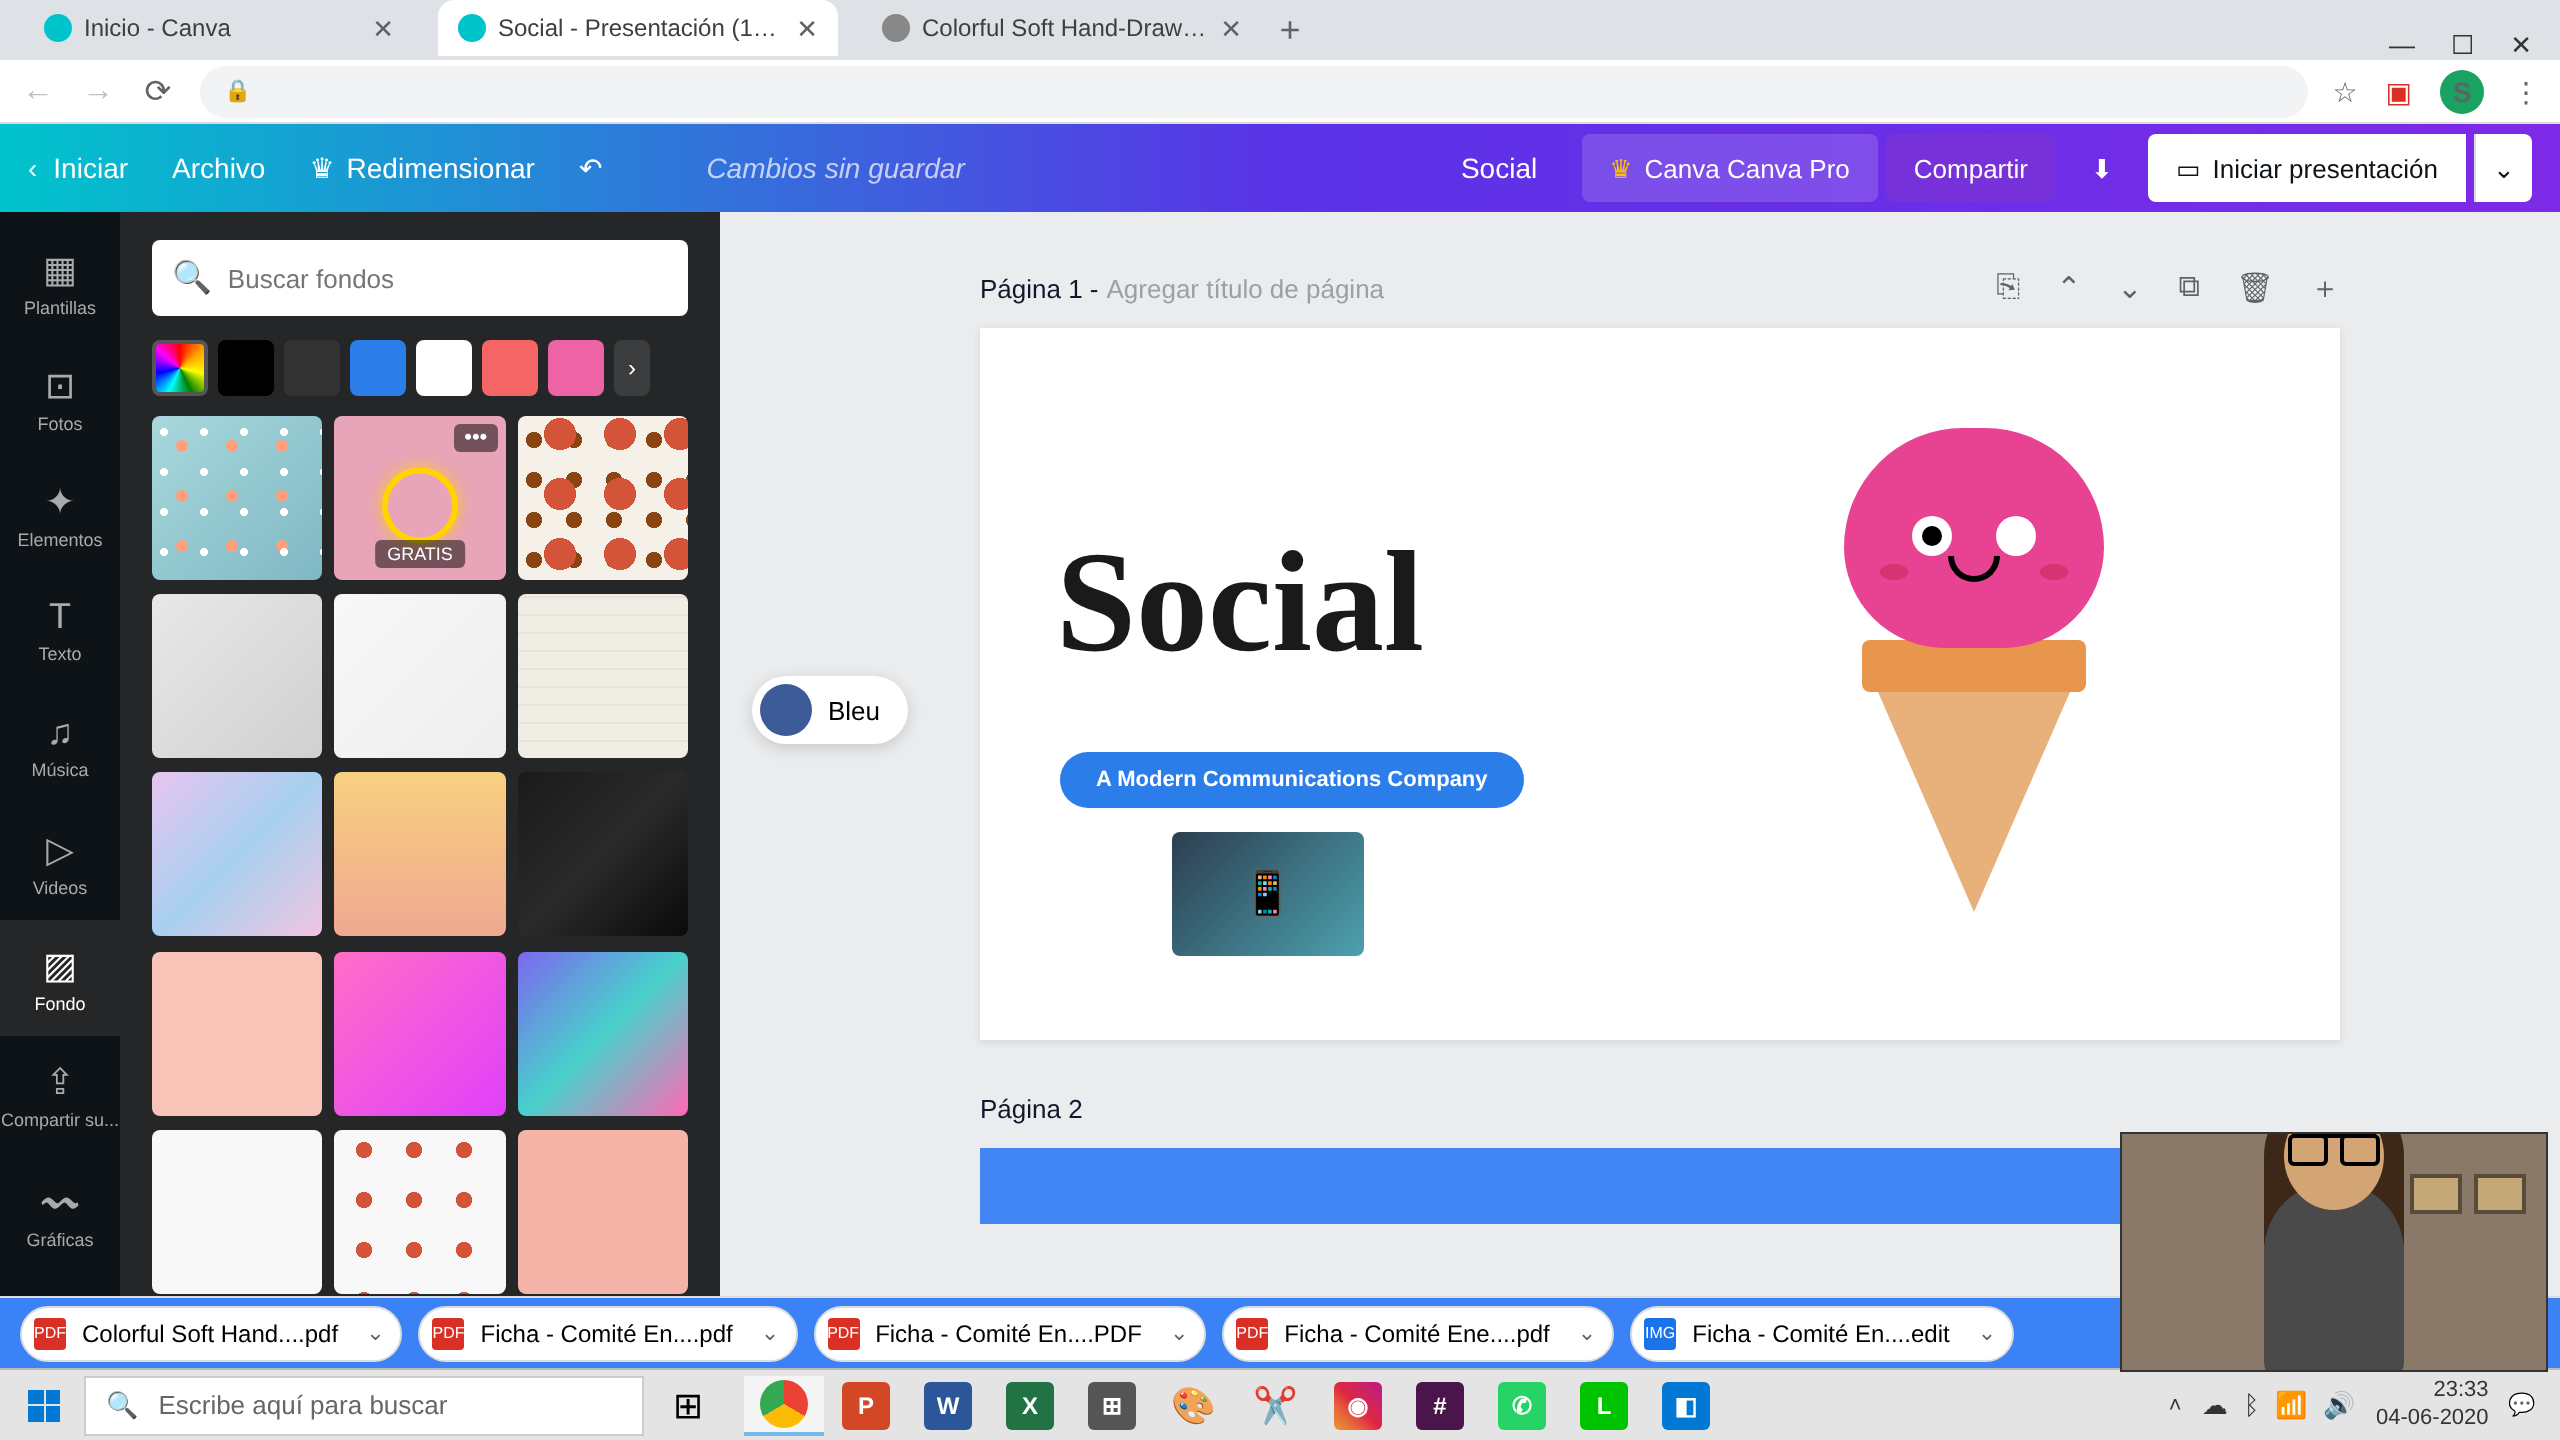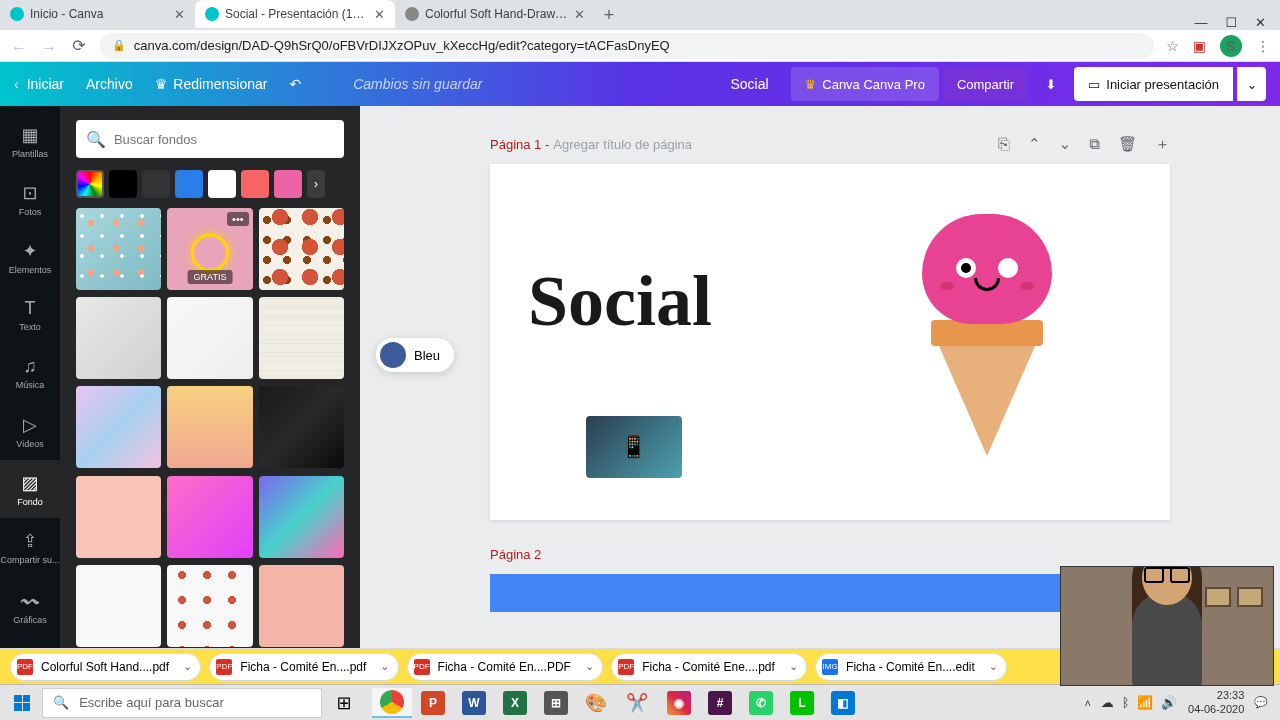--- a/index.html
+++ b/index.html
@@ -1,21 +1,21 @@
 <!DOCTYPE html>
 <html><head>
 <meta charset="utf-8">
 <style>
 * { margin: 0; padding: 0; box-sizing: border-box; font-family: -apple-system, BlinkMacSystemFont, "Segoe UI", Arial, sans-serif; }
 body { background: #f0f0f0; width: 1280px; height: 720px; overflow: hidden; position: relative; }
 
 
 .titlebar { height: 30px; background: #dee1e6; display: flex; align-items: flex-end; }
 .tabs { display: flex; height: 30px; flex: 1; }
-.tab { display: flex; align-items: center; gap: 6px; padding: 0 10px; height: 28px; min-width: 195px; max-width: 200px; font-size: 12px; color: #3c4043; border-radius: 8px 8px 0 0; cursor: pointer; }
+.tab { display: flex; align-items: center; gap: 6px; padding: 0 10px; height: 28px; min-width: 195px; max-width: 200px; font-size: 12px; color: #3c4043; border-radius: 8px 8px 0 0; cursor: pointer; margin-left: 12px; }
 .tab.active { background: #fff; }
 .tab-favicon { width: 14px; height: 14px; border-radius: 50%; flex-shrink: 0; }
 .tab-title { white-space: nowrap; overflow: hidden; text-overflow: ellipsis; flex: 1; }
 .tab-close { font-size: 13px; color: #5f6368; cursor: pointer; }
 .new-tab { width: 28px; display: flex; align-items: center; justify-content: center; font-size: 18px; color: #5f6368; cursor: pointer; }
 .win-controls { display: flex; gap: 18px; padding: 0 14px; align-items: flex-start; padding-top: 6px; }
 .win-controls span { font-size: 13px; color: #333; cursor: pointer; }
 
 .addrbar { height: 32px; background: #fff; display: flex; align-items: center; padding: 0 10px; gap: 12px; border-bottom: 1px solid #dadce0; }
 .nav-btn { color: #5f6368; font-size: 16px; cursor: pointer; width: 18px; text-align: center; }
@@ -63,21 +63,21 @@
 .bg-highlight { position: absolute; width: 38px; height: 38px; border: 3px solid #ffd400; border-radius: 50%; top: 50%; left: 50%; transform: translate(-50%,-40%); box-shadow: 0 0 8px rgba(255,212,0,.8); }
 .bg-more { position: absolute; top: 4px; right: 4px; background: rgba(0,0,0,.5); color: #fff; font-size: 11px; padding: 1px 5px; border-radius: 3px; }
 .panel-collapse { position: absolute; right: -12px; top: 50%; width: 14px; height: 50px; background: #252627; border-radius: 0 6px 6px 0; display: flex; align-items: center; justify-content: center; color: #aaa; cursor: pointer; font-size: 10px; }
 
 .canvas-area { flex: 1; background: #ebecee; overflow-y: auto; position: relative; }
 .user-chip { position: absolute; left: 16px; top: 232px; background: #fff; border-radius: 18px; height: 34px; display: flex; align-items: center; gap: 8px; padding: 0 14px 0 4px; font-size: 13px; box-shadow: 0 2px 8px rgba(0,0,0,.15); z-index: 5; }
 .user-chip .u-av { width: 26px; height: 26px; border-radius: 50%; background: #3d5a99; }
 
 .page-wrap { padding: 22px 110px 10px 130px; }
 .page-header { display: flex; align-items: center; height: 32px; font-size: 13px; }
-.page-num { color: #b91c1c; }
+.page-num { color: #0f172a; }
 .page-hint { color: #9aa0a6; margin-left: 4px; }
 .page-actions { margin-left: auto; display: flex; gap: 18px; color: #5f6368; }
 .page-actions span { cursor: pointer; font-size: 15px; }
 .slide { background: #fff; height: 356px; margin-top: 4px; position: relative; box-shadow: 0 1px 4px rgba(0,0,0,.1); }
 .slide-title { position: absolute; left: 38px; top: 96px; font-family: Georgia, 'Times New Roman', serif; font-size: 72px; font-weight: bold; color: #1a1a1a; }
 .slide-sub { position: absolute; left: 40px; top: 212px; background: #2b7de9; color: #fff; font-size: 11px; font-weight: 600; padding: 8px 18px; border-radius: 16px; }
 .slide-img { position: absolute; left: 96px; top: 252px; width: 96px; height: 62px; background: linear-gradient(135deg,#2c3e50,#4ca1af); border-radius: 4px; display: flex; align-items: center; justify-content: center; color: #fff; font-size: 22px; }
 .cone { position: absolute; right: 108px; top: 50px; width: 150px; }
 .scoop { width: 130px; height: 110px; background: #e84393; border-radius: 65px 65px 55px 55px; margin: 0 auto; position: relative; }
 .scoop::before, .scoop::after { content: ''; position: absolute; width: 20px; height: 20px; background: #fff; border-radius: 50%; top: 44px; }
@@ -98,21 +98,21 @@
 .person { width: 70px; height: 100px; background: #4a4a4a; border-radius: 35px 35px 10px 10px; position: relative; margin-top: 30px; }
 .head { width: 50px; height: 54px; background: #d4a574; border-radius: 50%; position: absolute; top: -40px; left: 10px; }
 .hair { width: 70px; height: 80px; background: #3d2817; border-radius: 35px 35px 0 0; position: absolute; top: -48px; left: 0; z-index: -1; }
 .glasses { position: absolute; top: -24px; left: 14px; width: 42px; height: 12px; border-top: 2px solid #000; }
 .glasses::before, .glasses::after { content: ''; position: absolute; width: 16px; height: 12px; border: 2px solid #000; border-radius: 3px; top: -2px; }
 .glasses::before { left: -2px; } .glasses::after { right: -2px; }
 .frames { position: absolute; right: 10px; top: 20px; display: flex; gap: 6px; }
 .frame { width: 26px; height: 20px; background: #c4a878; border: 2px solid #5a4a3a; }
 
 
-.dl-shelf { height: 36px; background: #fde047; border-top: 1px solid #dadce0; display: flex; align-items: center; padding: 0 10px; gap: 8px; }
+.dl-shelf { height: 36px; background: #3b82f6; border-top: 1px solid #dadce0; display: flex; align-items: center; padding: 0 10px; gap: 8px; }
 .dl-item { display: flex; align-items: center; gap: 8px; background: #fff; border: 1px solid #dadce0; border-radius: 14px; height: 28px; padding: 0 8px 0 6px; font-size: 12px; cursor: pointer; }
 .dl-icon { width: 16px; height: 16px; border-radius: 2px; display: flex; align-items: center; justify-content: center; font-size: 8px; color: #fff; }
 .dl-chev { color: #5f6368; font-size: 11px; margin-left: 6px; }
 
 
 .taskbar { height: 36px; background: #e4e4e4; border-top: 1px solid #bbb; display: flex; align-items: center; padding: 0 4px; gap: 2px; }
 .start-btn { width: 36px; height: 30px; display: flex; align-items: center; justify-content: center; cursor: pointer; }
 .win-logo { display: grid; grid-template-columns: 1fr 1fr; gap: 1px; width: 16px; height: 16px; }
 .win-logo span { background: #0078d4; }
 .task-search { flex: 0 0 280px; height: 30px; background: #fff; border: 1px solid #ccc; display: flex; align-items: center; padding: 0 10px; gap: 10px; font-size: 13px; color: #666; }
@@ -152,21 +152,20 @@
     <span>✕</span>
   </div>
 </div>
 
 <div class="addrbar">
   <span class="nav-btn disabled">←</span>
   <span class="nav-btn disabled">→</span>
   <span class="nav-btn">⟳</span>
   <div class="addr-field">
     <span class="lock">🔒</span>
-    <span class="url-text">canva.com/design/DAD-Q9hSrQ0/oFBVrDIJXzOPuv_kXeccHg/edit?category=tACFasDnyEQ</span>
   </div>
   <div class="addr-icons">
     <span>☆</span>
     <span style="color:#d93025">▣</span>
     <span class="avatar">S</span>
     <span>⋮</span>
   </div>
 </div>
 
 <div class="canvabar">
@@ -296,20 +295,21 @@
           <span>⎘</span>
           <span>⌃</span>
           <span>⌄</span>
           <span>⧉</span>
           <span>🗑</span>
           <span>＋</span>
         </div>
       </div>
       <div class="slide">
         <div class="slide-title">Social</div>
+        <div class="slide-sub">A Modern Communications Company</div>
         <div class="slide-img">📱</div>
         <div class="cone">
           <div class="scoop">
             <span class="eye-l"></span>
               <span class="eye-r"></span>
             <span class="smile"></span>
             <span class="cheek-l"></span>
               <span class="cheek-r"></span>
           </div>
           <div class="cone-rim"></div>

